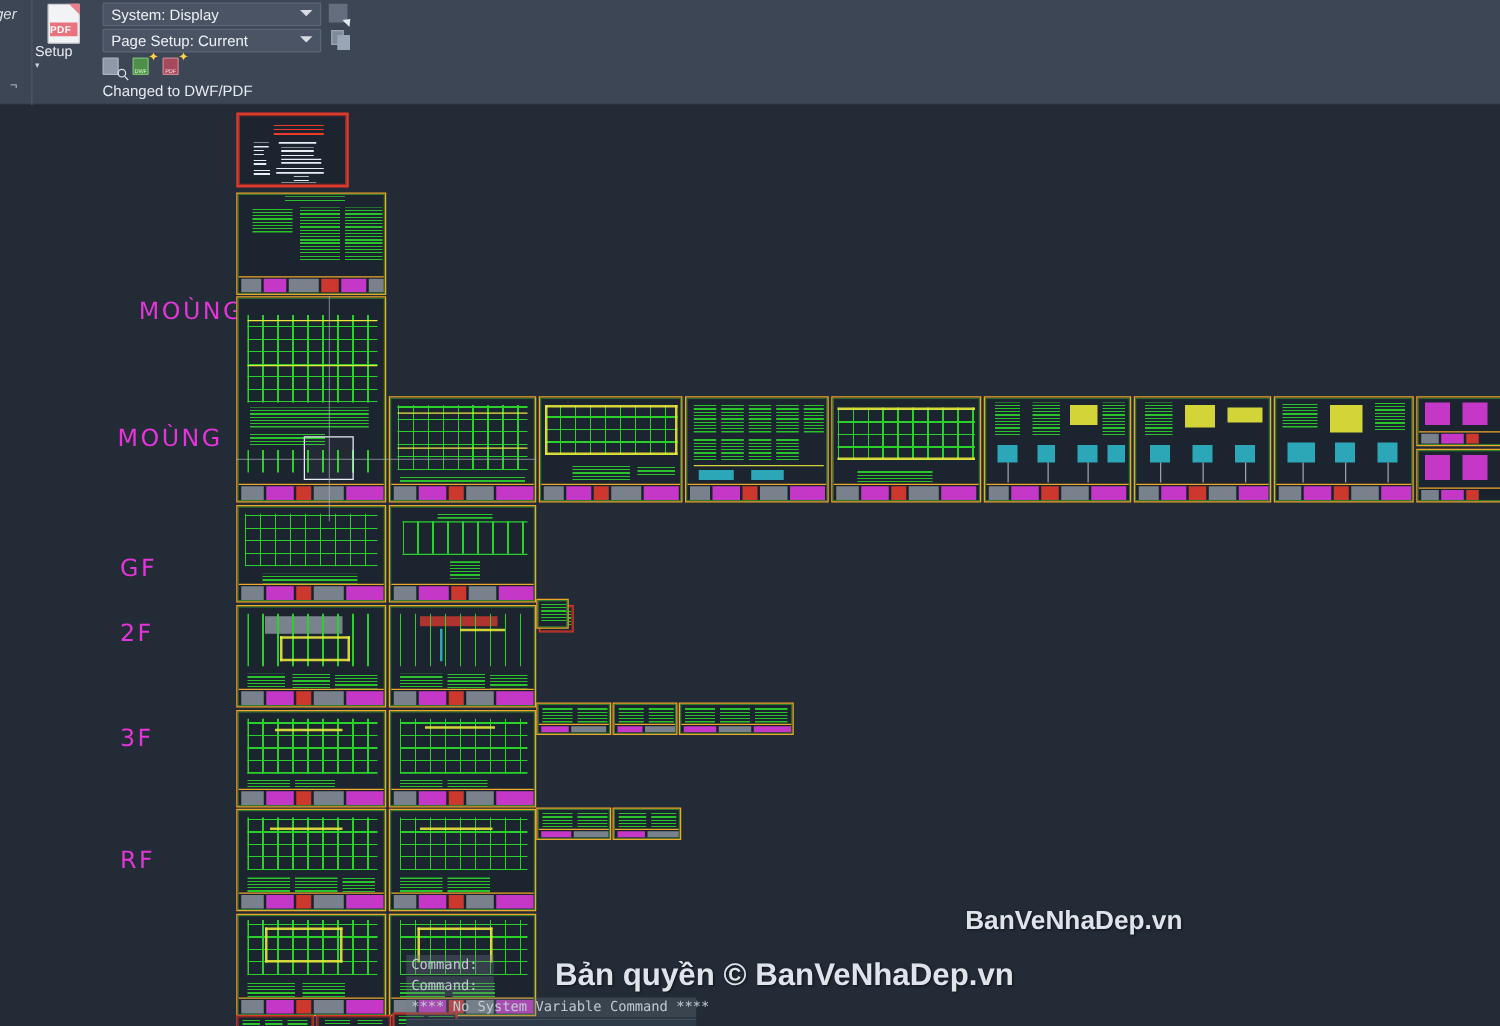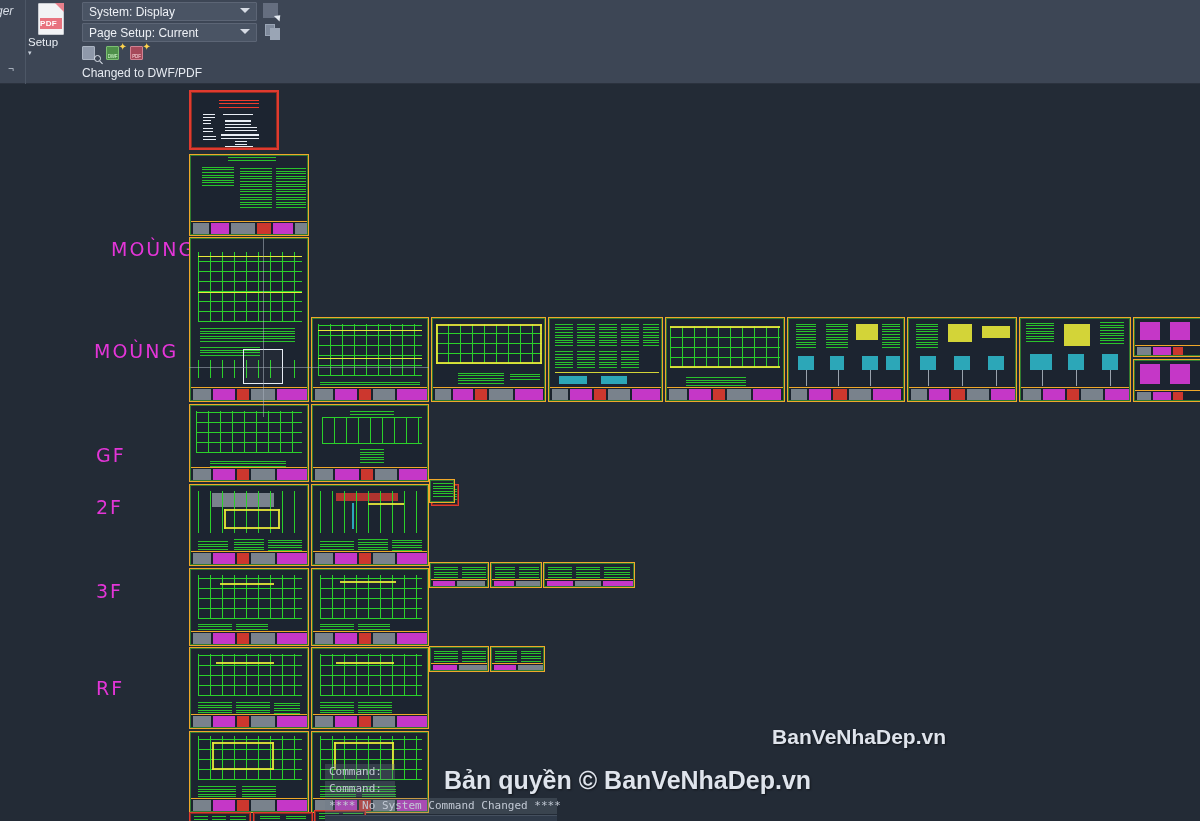--- a/index.html
+++ b/index.html
@@ -791,17 +791,17 @@
   <div id="selection-rect" style="left:243px; top:265px; width:40px; height:35px;"></div>
   <div class="crosshair-v" style="left:263px; top:153px; height:180px;"></div>
   <div class="crosshair-h" style="left:189px; top:283px; width:240px;"></div>
 
   <div class="watermark" id="wm-copy">Bản quyền © BanVeNhaDep.vn</div>
   <div class="watermark" id="wm-site">BanVeNhaDep.vn</div>
 
   <div id="command-area">
     <div class="cmd-line narrow">Command:</div>
     <div class="cmd-line narrow">Command:</div>
-    <div class="cmd-line wide">**** No System Command Changed ****</div>
+    <div class="cmd-line wide">**** No System Variable Command ****</div>
     <div id="cmd-input-bar"></div>
   </div>
 
 </div>
 
 </body></html>

